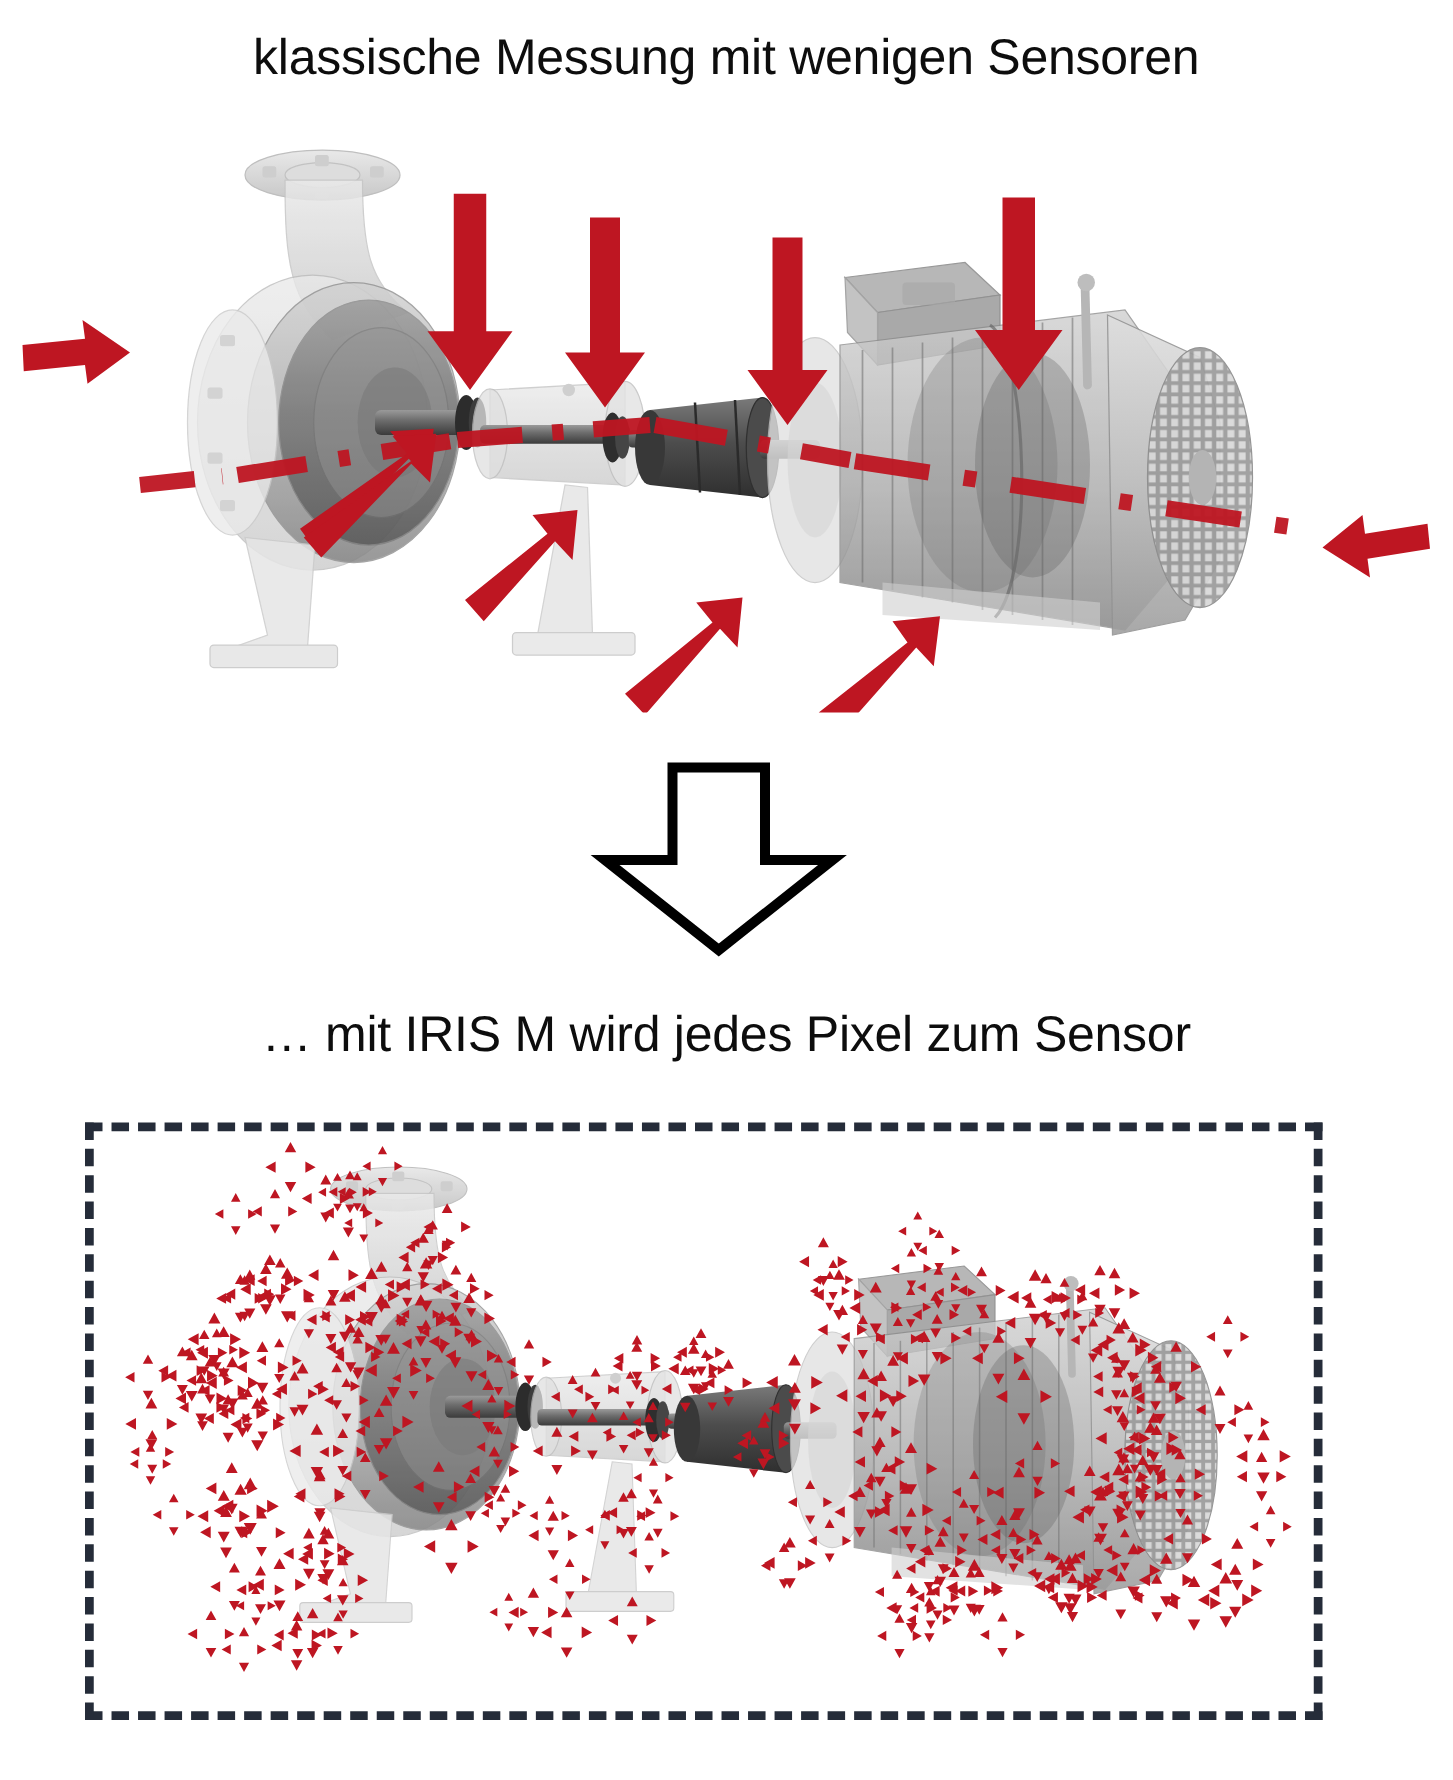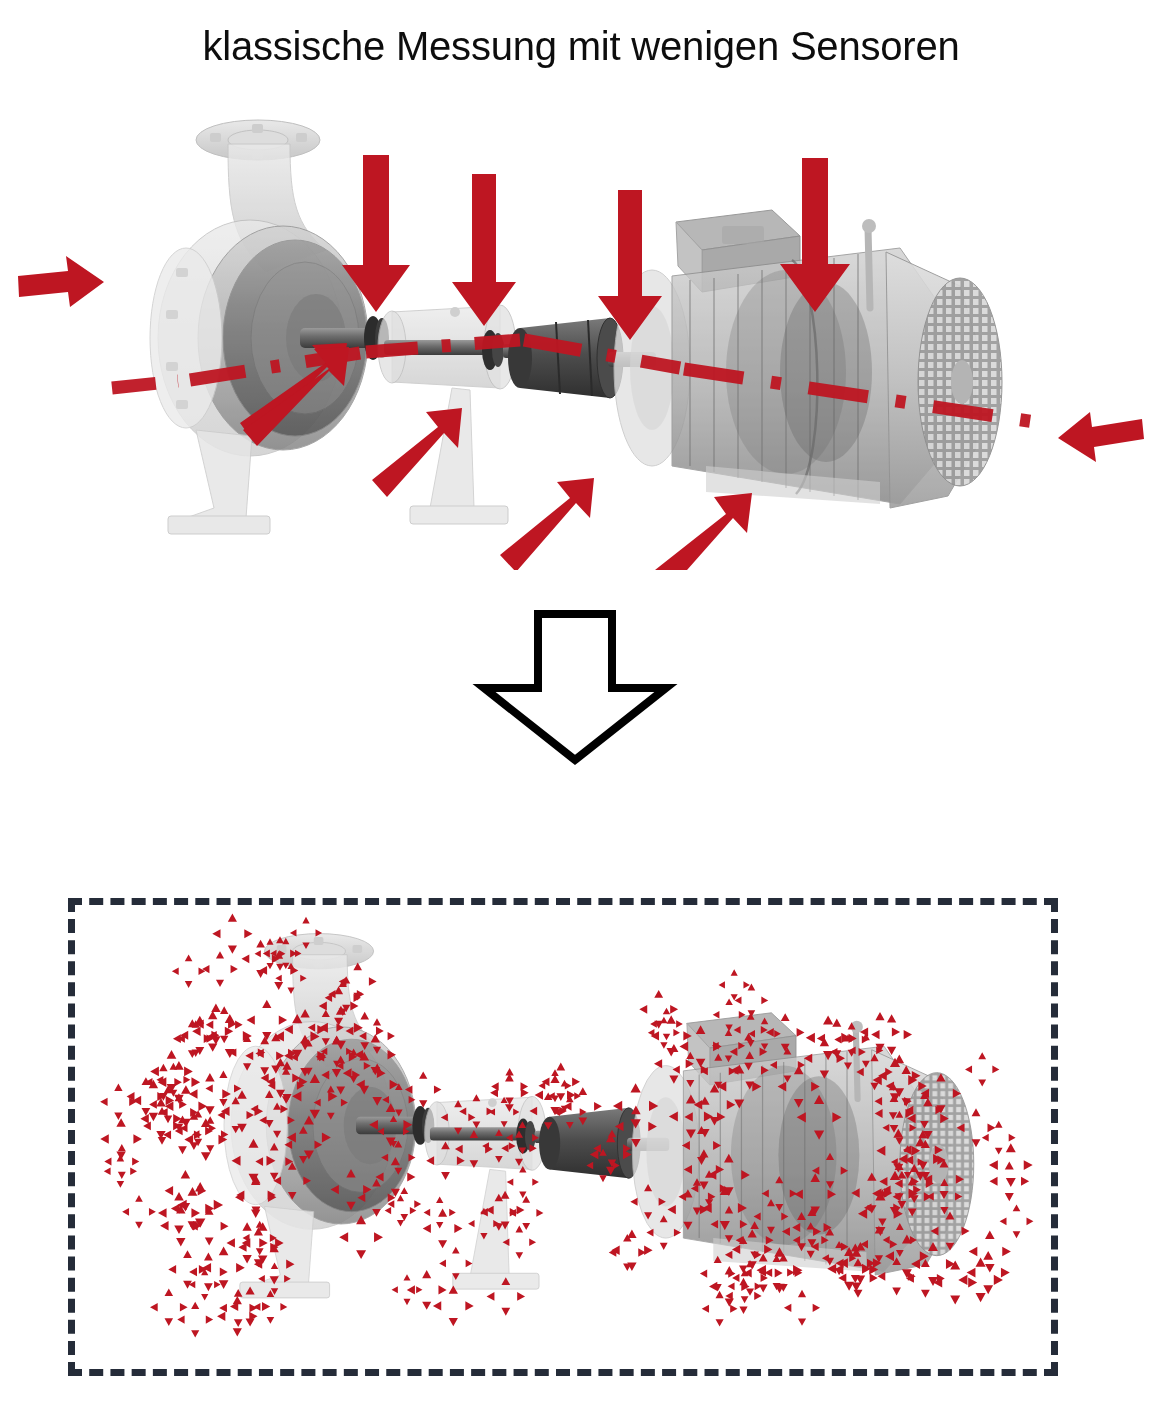--- a/index.html
+++ b/index.html
@@ -257,20 +257,21 @@
       </g>
     </svg>
   </div>
 
   <div id="transition-arrow">
     <svg viewBox="0 0 210 160" width="210" height="160">
       <polygon points="68,6 142,6 142,80 196,80 105,152 14,80 68,80" fill="#ffffff" stroke="#000000" stroke-width="8" stroke-linejoin="miter"></polygon>
     </svg>
   </div>
 
+  <div class="title" id="title-bottom">… mit IRIS M wird jedes Pixel zum Sensor</div>
 
   <div class="panel" id="panel-iris">
     <div id="iris-frame"></div>
 
     <svg class="scene" viewBox="0 0 1162 520" preserveAspectRatio="none">
       <defs>
         <linearGradient id="g2BodyA" x1="0" y1="0" x2="0" y2="1">
           <stop offset="0" stop-color="#dedede"></stop>
           <stop offset="0.5" stop-color="#c2c2c2"></stop>
           <stop offset="1" stop-color="#9d9d9d"></stop>

